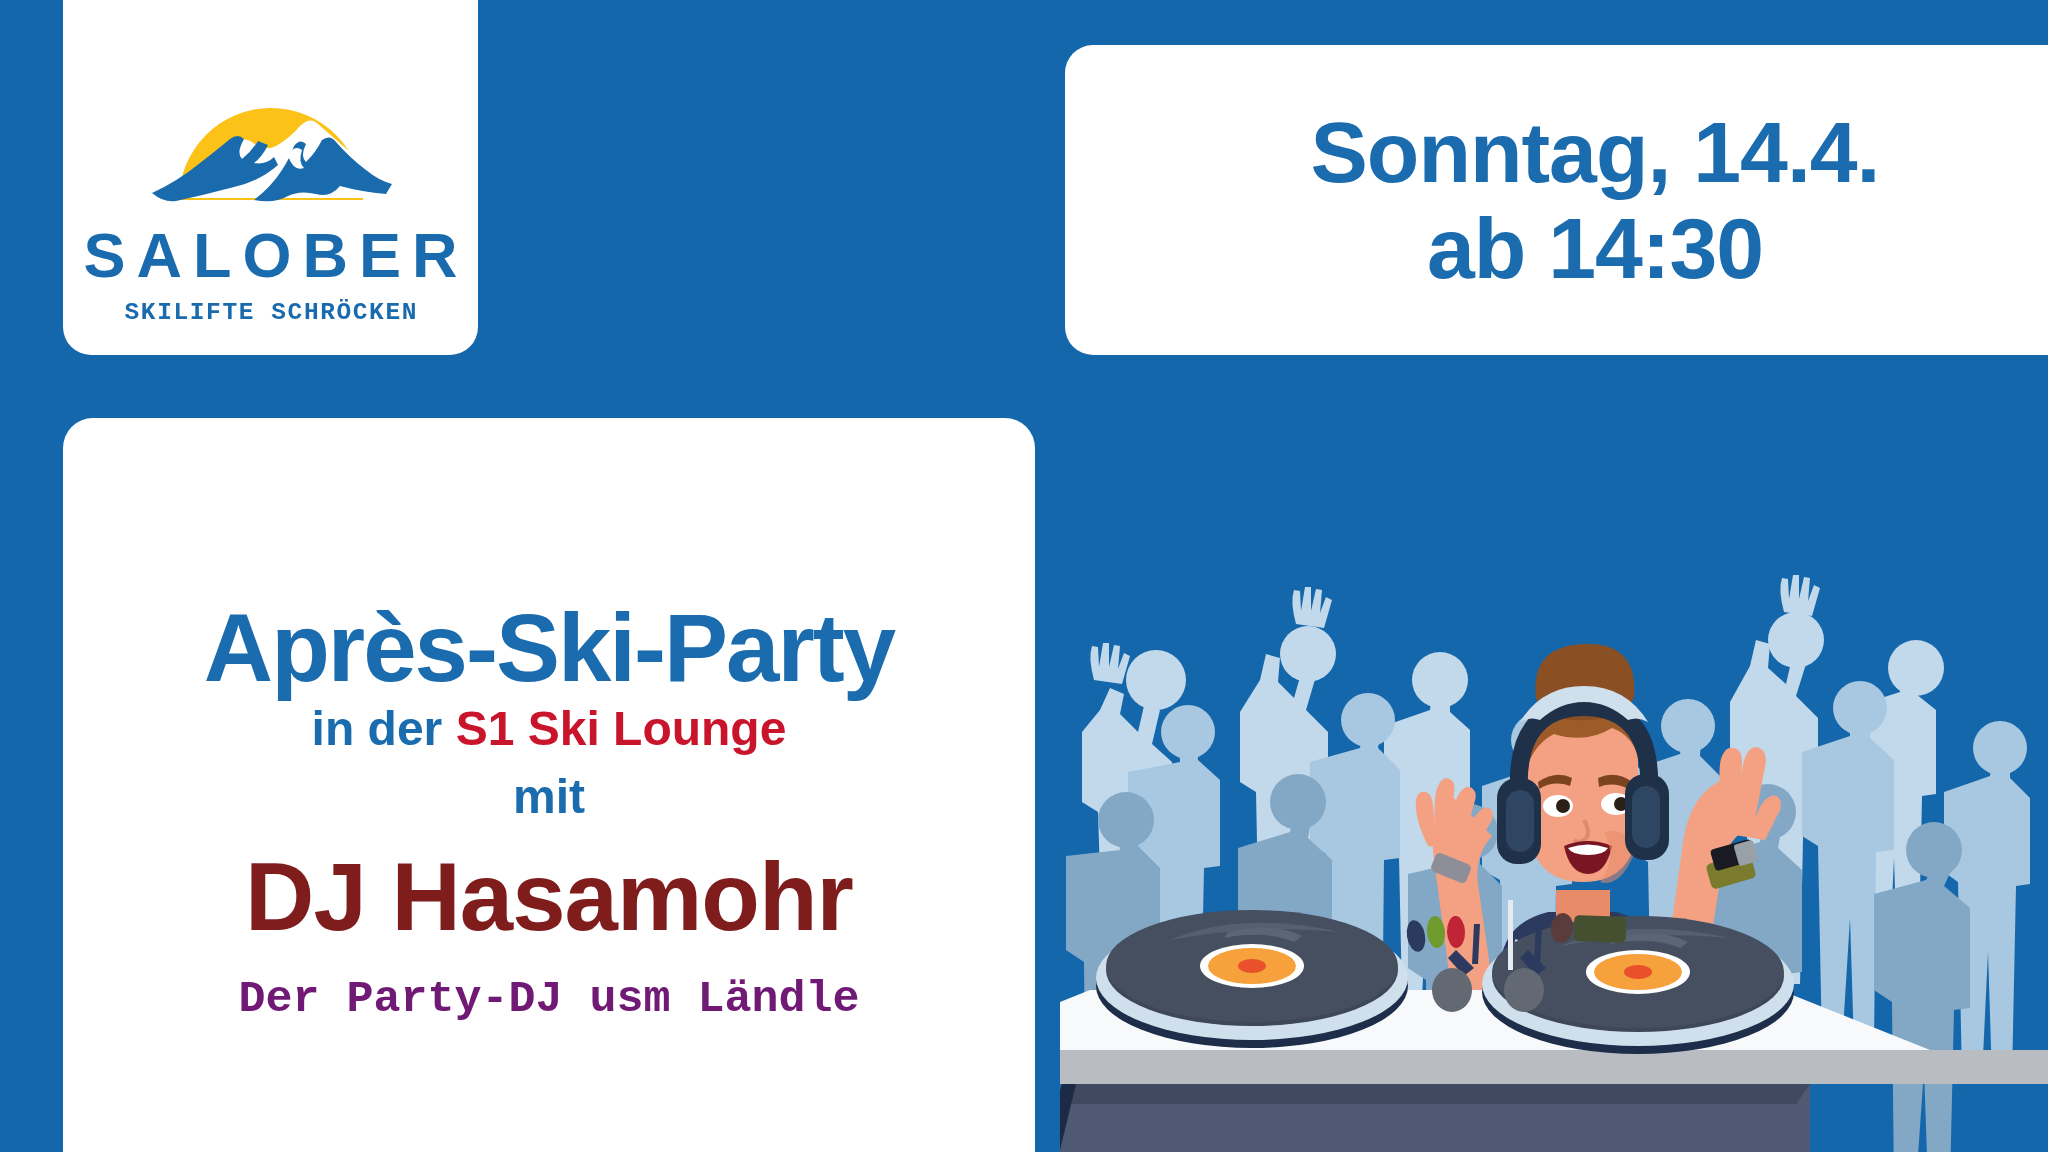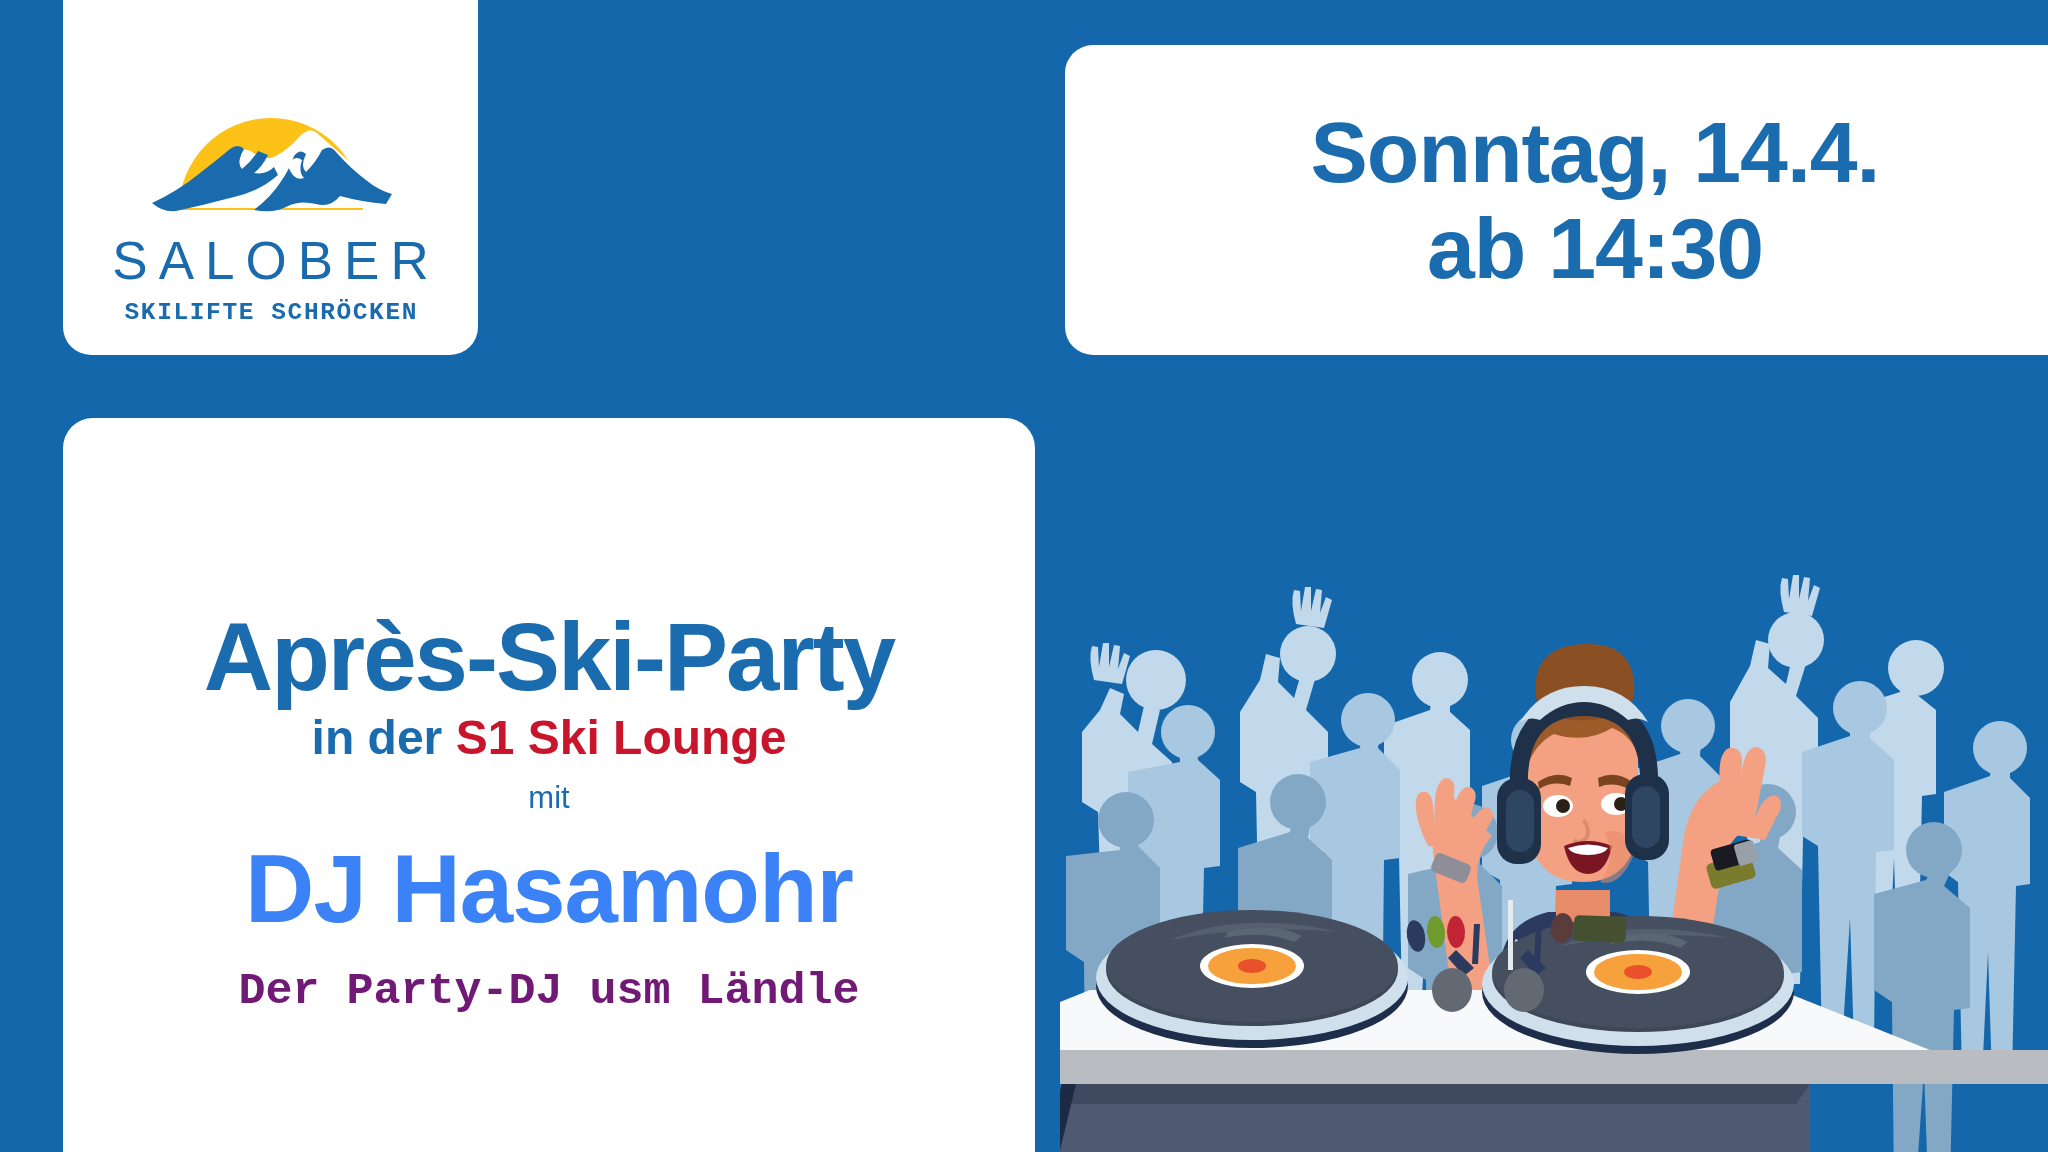--- a/index.html
+++ b/index.html
@@ -64,22 +64,22 @@
   
   .logo-block {
     display: flex;
     flex-direction: column;
     align-items: center;
     width: 100%;
   }
   .logo-mark { width: 250px; height: 170px; display: block; }
   .logo-word {
     color: #1a6bad;
-    font-weight: normal;
-    font-size: 53px;
+    font-weight: bold;
+    font-size: 63px;
     letter-spacing: 11px;
     line-height: 1;
     margin-top: 6px;
     text-indent: 11px;
   }
   .logo-sub {
     color: #1a6bad;
     font-weight: bold;
     font-size: 24.5px;
     letter-spacing: 1.6px;
@@ -115,33 +115,33 @@
   }
   .t-inder {
     font-weight: bold;
     font-size: 48px;
     line-height: 1.0;
     margin-top: 9px;
     color: #1b6cae;
   }
   .t-inder .red { color: #c9152b; }
   .t-mit {
-    font-weight: normal;
-    font-size: 31px;
+    font-weight: bold;
+    font-size: 48px;
     line-height: 1.0;
     margin-top: 20px;
     color: #1b6cae;
   }
   .t-dj {
     font-weight: bold;
     font-size: 96px;
     line-height: 1.0;
     margin-top: 28px;
     letter-spacing: -1px;
-    color: #3b82f6;
+    color: #7f1d1d;
   }
   .t-dj-sub {
     font-weight: bold;
     font-size: 45px;
     line-height: 1.0;
     margin-top: 32px;
     color: #701a75;
     font-family: Liberation Mono, monospace;
   }
 </style>

